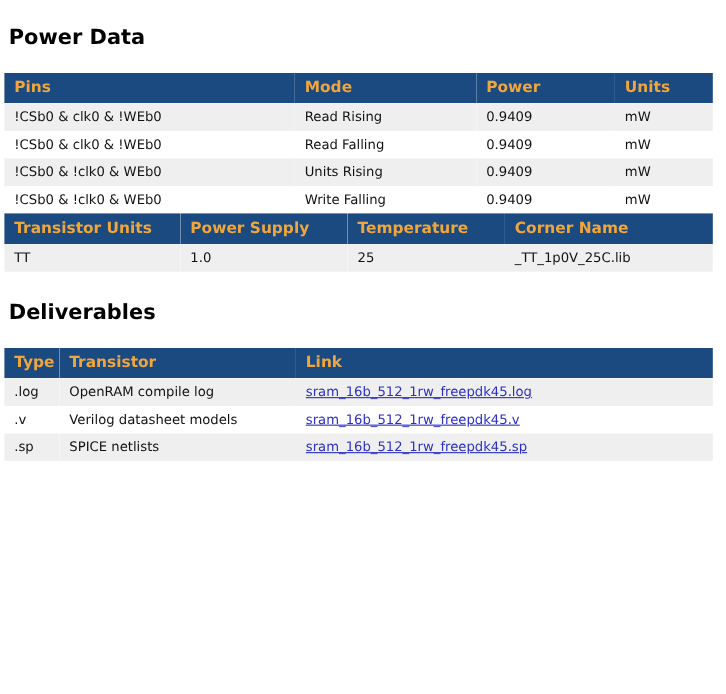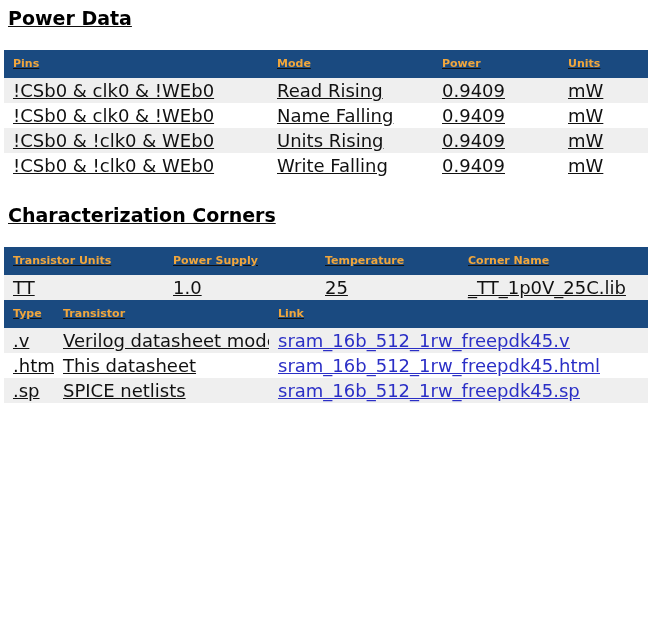--- a/index.html
+++ b/index.html
@@ -1,50 +1,50 @@
 <!DOCTYPE html>
 <html style="--header-bg: #1a4a80; --header-text: #f0a63c; --stripe: #efefef; --link: #2b2fc6; --text: #111111;"><head>
 <meta charset="utf-8">
 <style>
   html, body { margin: 0; padding: 0; background: #ffffff; }
   body {
     font-family: "DejaVu Sans", "Liberation Sans", sans-serif;
     color: var(--text, #111111);
     width: 660px;
   }
-  .page { width: 586px; padding: 8px 0; box-sizing: border-box; text-decoration: underline; }
+  .page { width: 586px; padding: 24px 0; box-sizing: border-box; }
 
   h2 {
     font-size: 19px;
     line-height: 20px;
     font-weight: bold;
     color: #000000;
     margin: 27px 8px 22px 8px;
   }
   h2.first { margin-top: 0; }
 
   table {
     border-collapse: collapse;
     table-layout: fixed;
     margin-left: 4px;
     width: 644px;
   }
   th {
     background: var(--header-bg, #1a4a80);
     color: var(--header-text, #f0a63c);
-    font-size: 11px;
+    font-size: 14px;
     font-weight: bold;
     text-align: left;
     padding: 6px 9px;
     line-height: 16px;
     white-space: nowrap;
     overflow: hidden;
   }
   td {
-    font-size: 18px;
+    font-size: 12px;
     padding: 5px 9px;
     line-height: 15px;
     white-space: nowrap;
     overflow: hidden;
     background: #ffffff;
   }
   tbody tr:nth-child(odd) td { background: var(--stripe, #efefef); }
 
   a {
     color: var(--link, #2b2fc6);
@@ -89,40 +89,39 @@
       </thead>
       <tbody>
         <tr>
           <td>!CSb0 &amp; clk0 &amp; !WEb0</td>
           <td>Read Rising</td>
           <td>0.9409</td>
           <td>mW</td>
         </tr>
         <tr>
           <td>!CSb0 &amp; clk0 &amp; !WEb0</td>
-          <td>Name Falling</td>
+          <td>Read Falling</td>
           <td>0.9409</td>
           <td>mW</td>
         </tr>
         <tr>
           <td>!CSb0 &amp; !clk0 &amp; WEb0</td>
           <td>Units Rising</td>
           <td>0.9409</td>
           <td>mW</td>
         </tr>
         <tr>
           <td>!CSb0 &amp; !clk0 &amp; WEb0</td>
           <td>Write Falling</td>
           <td>0.9409</td>
           <td>mW</td>
         </tr>
       </tbody>
     </table>
 
-  <h2>Characterization Corners</h2>
   <table class="t-corners">
     <colgroup>
         <col>
         <col>
         <col>
         <col>
       </colgroup>
   <thead>
         <tr>
           <th>Transistor Units</th>
@@ -134,43 +133,44 @@
       <tbody>
         <tr>
           <td>TT</td>
           <td>1.0</td>
           <td>25</td>
           <td>_TT_1p0V_25C.lib</td>
         </tr>
       </tbody>
     </table>
 
+  <h2>Deliverables</h2>
   <table class="t-deliv">
     <colgroup>
         <col>
         <col>
         <col>
       </colgroup>
   <thead>
         <tr>
           <th>Type</th>
           <th>Transistor</th>
           <th>Link</th>
         </tr>
       </thead>
       <tbody>
         <tr>
+          <td>.log</td>
+          <td>OpenRAM compile log</td>
+          <td><a href="#">sram_16b_512_1rw_freepdk45.log</a></td>
+        </tr>
+        <tr>
           <td>.v</td>
           <td>Verilog datasheet models</td>
           <td><a href="#">sram_16b_512_1rw_freepdk45.v</a></td>
-        </tr>
-        <tr>
-          <td>.html</td>
-          <td>This datasheet</td>
-          <td><a href="#">sram_16b_512_1rw_freepdk45.html</a></td>
         </tr>
         <tr>
           <td>.sp</td>
           <td>SPICE netlists</td>
           <td><a href="#">sram_16b_512_1rw_freepdk45.sp</a></td>
         </tr>
       </tbody>
     </table>
 
 </div>

